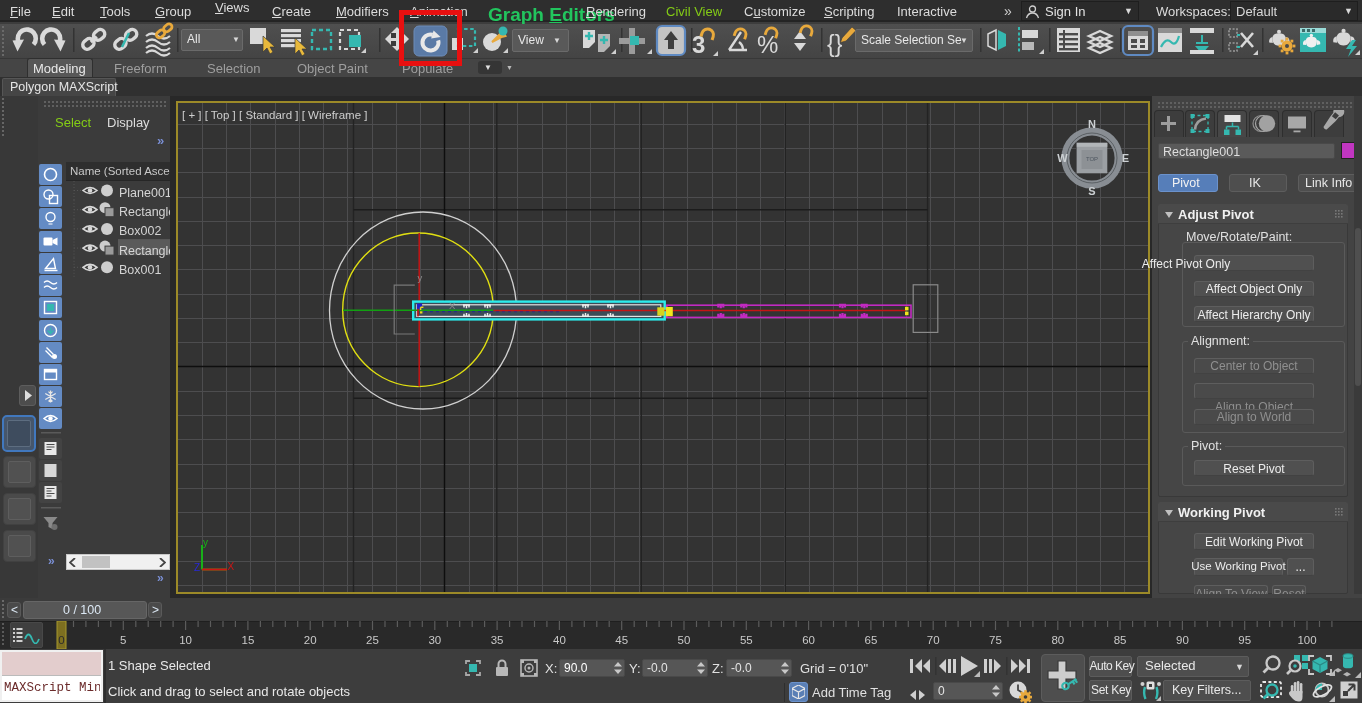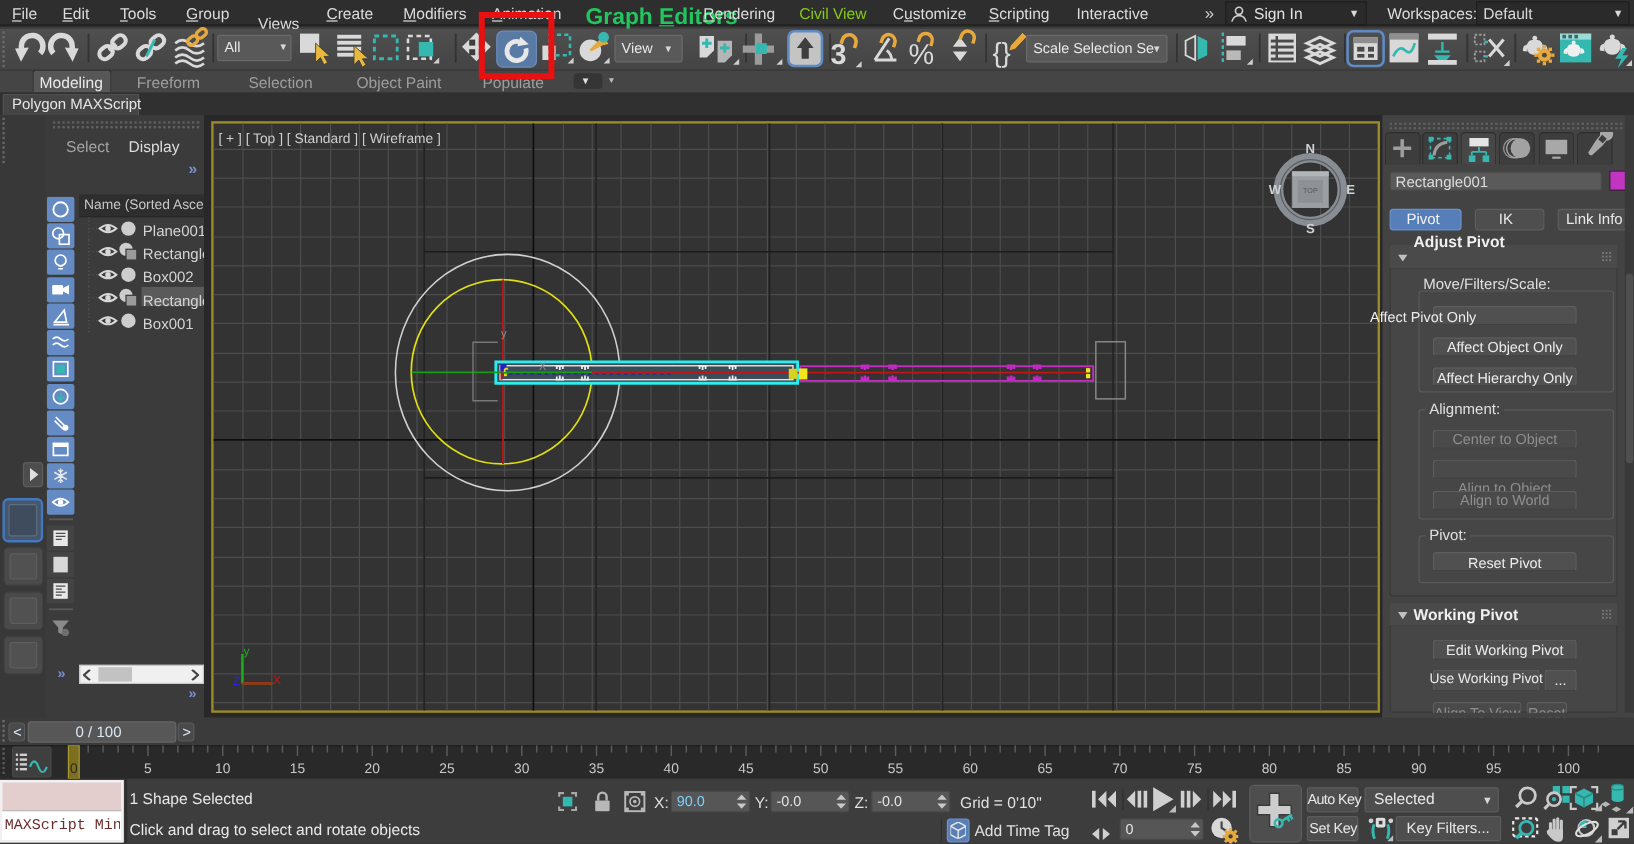--- a/index.html
+++ b/index.html
@@ -8,21 +8,21 @@
 .abs{position:absolute;}
 .txt{position:absolute;white-space:nowrap;}
 </style></head>
 <body>
 <div id="root">
 <div class="abs" style="left:0px;top:0px;width:1362px;height:22px;background:#2e2e2e;border-bottom:2px solid #242424;"></div>
 <div class="txt" style="left:10px;top:4px;font-size:13px;color:#dcdcdc;font-weight:normal;"><span style="text-decoration:underline">F</span>ile</div>
 <div class="txt" style="left:52px;top:4px;font-size:13px;color:#dcdcdc;font-weight:normal;"><span style="text-decoration:underline">E</span>dit</div>
 <div class="txt" style="left:100px;top:4px;font-size:13px;color:#dcdcdc;font-weight:normal;"><span style="text-decoration:underline">T</span>ools</div>
 <div class="txt" style="left:155px;top:4px;font-size:13px;color:#dcdcdc;font-weight:normal;"><span style="text-decoration:underline">G</span>roup</div>
-<div class="txt" style="left:215px;top:12px;font-size:13px;color:#dcdcdc;font-weight:normal;"><span style="text-decoration:underline">V</span>iews</div>
+<div class="txt" style="left:215px;top:0;font-size:13px;color:#dcdcdc;font-weight:normal;"><span style="text-decoration:underline">V</span>iews</div>
 <div class="txt" style="left:272px;top:4px;font-size:13px;color:#dcdcdc;font-weight:normal;"><span style="text-decoration:underline">C</span>reate</div>
 <div class="txt" style="left:336px;top:4px;font-size:13px;color:#dcdcdc;font-weight:normal;"><span style="text-decoration:underline">M</span>odifiers</div>
 <div class="txt" style="left:410px;top:4px;font-size:13px;color:#dcdcdc;font-weight:normal;"><span style="text-decoration:underline">A</span>nimation</div>
 <div class="txt" style="left:488px;top:4px;font-size:19px;color:#22c55e;font-weight:bold;">Graph <span style="text-decoration:underline">E</span>ditors</div>
 <div class="txt" style="left:586px;top:4px;font-size:13px;color:#dcdcdc;font-weight:normal;"><span style="text-decoration:underline">R</span>endering</div>
 <div class="txt" style="left:666px;top:4px;font-size:13px;color:#84cc16;font-weight:normal;">Civil View</div>
 <div class="txt" style="left:744px;top:4px;font-size:13px;color:#dcdcdc;font-weight:normal;">C<span style="text-decoration:underline">u</span>stomize</div>
 <div class="txt" style="left:824px;top:4px;font-size:13px;color:#dcdcdc;font-weight:normal;"><span style="text-decoration:underline">S</span>cripting</div>
 <div class="txt" style="left:897px;top:4px;font-size:13px;color:#dcdcdc;font-weight:normal;">Interactive</div>
 <div class="txt" style="left:1004px;top:3px;font-size:14px;color:#cfcfcf;font-weight:normal;">»</div>
@@ -320,21 +320,21 @@
       <rect x="104" y="4" width="2" height="2" fill="#606060"></rect>
       <rect x="108" y="0" width="2" height="2" fill="#606060"></rect>
       <rect x="108" y="4" width="2" height="2" fill="#606060"></rect>
       <rect x="112" y="0" width="2" height="2" fill="#606060"></rect>
       <rect x="112" y="4" width="2" height="2" fill="#606060"></rect>
       <rect x="116" y="0" width="2" height="2" fill="#606060"></rect>
       <rect x="116" y="4" width="2" height="2" fill="#606060"></rect>
       <rect x="120" y="0" width="2" height="2" fill="#606060"></rect>
       <rect x="120" y="4" width="2" height="2" fill="#606060"></rect>
     </svg>
-<div class="txt" style="left:55px;top:115px;font-size:13px;color:#a3a3a3;font-weight:normal;">Select</div>
+<div class="txt" style="left:55px;top:115px;font-size:13px;color:#84cc16;font-weight:normal;">Select</div>
 <div class="txt" style="left:107px;top:115px;font-size:13px;color:#dcdcdc;font-weight:normal;">Display</div>
 <div class="txt" style="left:157px;top:133px;font-size:13px;color:#7a8fd4;font-weight:bold;">»</div>
 <div class="abs" style="left:66px;top:162px;width:104px;height:19px;background:#2e2e2e;border-bottom:1px solid #262626;"></div>
 <div class="txt" style="left:70px;top:165px;font-size:11.5px;color:#c8c8c8;font-weight:normal;">Name (Sorted Ascend</div>
 <svg class="abs" style="left:66px;top:181px" width="104" height="97" viewBox="0 0 104 97">
       <line x1="8" y1="9.5" x2="16" y2="9.5" stroke="#555" stroke-width="1" stroke-dasharray="1 2"></line>
       <line x1="8" y1="0.0" x2="8" y2="19.0" stroke="#555" stroke-width="1" stroke-dasharray="1 2"></line>
       <g transform="translate(24,9.5)">
         <path d="M-7 0 Q0 -6 7 0 Q0 6 -7 0 Z" fill="none" stroke="#d8d8d8" stroke-width="1.6"></path>
         <circle cx="0" cy="0" r="2.3" fill="#d8d8d8"></circle>
@@ -664,33 +664,33 @@
 <div class="txt" style="left:1172px;top:176px;font-size:12.5px;color:#f2f2f2;font-weight:normal;">Pivot</div>
 <div class="abs" style="left:1229px;top:174px;width:58px;height:18px;background:#4e4e4e;border:1px solid #5d5d5d;border-radius:3px;"></div>
 <div class="txt" style="left:1249px;top:176px;font-size:12.5px;color:#e8e8e8;font-weight:normal;">IK</div>
 <div class="abs" style="left:1298px;top:174px;width:59px;height:18px;background:#4e4e4e;border:1px solid #5d5d5d;border-radius:3px;"></div>
 <div class="txt" style="left:1305px;top:176px;font-size:12.5px;color:#e8e8e8;font-weight:normal;">Link Info</div>
 <div class="abs" style="left:1158px;top:204px;width:190px;height:293px;background:#464646;border:1px solid #393939;border-radius:2px;"></div>
 <div class="abs" style="left:1158px;top:204px;width:190px;height:20px;background:#4a4a4a;border-bottom:1px solid #3e3e3e;border-radius:2px 2px 0 0;"></div>
 <svg class="abs" style="left:1165px;top:212px" width="8" height="6" viewBox="0 0 8 6">
       <path d="M0 0 H8 L4 6 Z" fill="#c0c0c0"></path>
     </svg>
-<div class="txt" style="left:1178px;top:194px;font-size:13px;color:#f0f0f0;font-weight:bold;">Adjust Pivot</div>
+<div class="txt" style="left:1178px;top:207px;font-size:13px;color:#f0f0f0;font-weight:bold;">Adjust Pivot</div>
 <svg class="abs" style="left:1335px;top:210px" width="8" height="9" viewBox="0 0 8 9">
       <rect x="0" y="0" width="1.6" height="1.6" fill="#777"></rect>
       <rect x="0" y="3" width="1.6" height="1.6" fill="#777"></rect>
       <rect x="0" y="6" width="1.6" height="1.6" fill="#777"></rect>
       <rect x="3" y="0" width="1.6" height="1.6" fill="#777"></rect>
       <rect x="3" y="3" width="1.6" height="1.6" fill="#777"></rect>
       <rect x="3" y="6" width="1.6" height="1.6" fill="#777"></rect>
       <rect x="6" y="0" width="1.6" height="1.6" fill="#777"></rect>
       <rect x="6" y="3" width="1.6" height="1.6" fill="#777"></rect>
       <rect x="6" y="6" width="1.6" height="1.6" fill="#777"></rect>
     </svg>
-<div class="txt" style="left:1186px;top:230px;font-size:12.5px;color:#e0e0e0;font-weight:normal;">Move/Filters/Scale:</div>
+<div class="txt" style="left:1186px;top:230px;font-size:12.5px;color:#e0e0e0;font-weight:normal;">Move/Rotate/Paint:</div>
 <div class="abs" style="left:1182px;top:242px;width:163px;height:85px;border:1px solid #5a5a5a;border-radius:3px;"></div>
 <div class="txt" style="left:1188px;top:235px;font-size:12.5px;color:#e0e0e0;font-weight:normal;background:#464646;padding:0 3px;"></div>
 <div class="abs" style="left:1194px;top:255px;width:120px;height:16px;background:#505050;border:1px solid #5e5e5e;border-bottom-color:#424242;border-radius:3px;"></div>
 <div class="txt" style="left:1186px;top:256.5px;font-size:12px;color:#ececec;font-weight:normal;transform:translateX(-50%);">Affect Pivot Only</div>
 <div class="abs" style="left:1194px;top:280.5px;width:120px;height:16px;background:#505050;border:1px solid #5e5e5e;border-bottom-color:#424242;border-radius:3px;"></div>
 <div class="txt" style="left:1254.0px;top:282.0px;font-size:12px;color:#ececec;font-weight:normal;transform:translateX(-50%);">Affect Object Only</div>
 <div class="abs" style="left:1194px;top:306px;width:120px;height:16px;background:#505050;border:1px solid #5e5e5e;border-bottom-color:#424242;border-radius:3px;"></div>
 <div class="txt" style="left:1254.0px;top:307.5px;font-size:12px;color:#ececec;font-weight:normal;transform:translateX(-50%);">Affect Hierarchy Only</div>
 <div class="abs" style="left:1182px;top:341px;width:163px;height:92px;border:1px solid #5a5a5a;border-radius:3px;"></div>
 <div class="txt" style="left:1188px;top:334px;font-size:12.5px;color:#e0e0e0;font-weight:normal;background:#464646;padding:0 3px;">Alignment:</div>
@@ -918,21 +918,21 @@
         <circle cx="0" cy="0" r="4" fill="none" stroke="#b8b8b8" stroke-width="1.4"></circle>
         <circle cx="0" cy="0" r="1.5" fill="#b8b8b8"></circle>
         <rect x="-8" y="-8" width="3" height="3" fill="#b8b8b8"></rect>
         <rect x="5" y="-8" width="3" height="3" fill="#b8b8b8"></rect>
         <rect x="-8" y="5" width="3" height="3" fill="#b8b8b8"></rect>
         <rect x="5" y="5" width="3" height="3" fill="#b8b8b8"></rect>
       </g>
     </svg>
 <div class="txt" style="left:545px;top:661px;font-size:13px;color:#e0e0e0;font-weight:normal;">X:</div>
 <div class="abs" style="left:559px;top:659px;width:66px;height:18px;background:#565656;border:1px solid #494949;border-radius:2px;"></div>
-<div class="txt" style="left:564px;top:661px;font-size:12px;color:#7dd3fc;font-weight:normal;">90.0</div>
+<div class="txt" style="left:564px;top:661px;font-size:12px;color:#ffffff;font-weight:normal;">90.0</div>
 <svg class="abs" style="left:614px;top:662px" width="8" height="12" viewBox="0 0 8 12">
       <path d="M0 4.5 L4 0 L8 4.5 Z M0 7.5 L4 12 L8 7.5 Z" fill="#c8c8c8"></path>
     </svg>
 <div class="txt" style="left:629px;top:661px;font-size:13px;color:#e0e0e0;font-weight:normal;">Y:</div>
 <div class="abs" style="left:642px;top:659px;width:66px;height:18px;background:#565656;border:1px solid #494949;border-radius:2px;"></div>
 <div class="txt" style="left:647px;top:661px;font-size:12px;color:#e4e4e4;font-weight:normal;">-0.0</div>
 <svg class="abs" style="left:697px;top:662px" width="8" height="12" viewBox="0 0 8 12">
       <path d="M0 4.5 L4 0 L8 4.5 Z M0 7.5 L4 12 L8 7.5 Z" fill="#c8c8c8"></path>
     </svg>
 <div class="txt" style="left:712px;top:661px;font-size:13px;color:#e0e0e0;font-weight:normal;">Z:</div>

